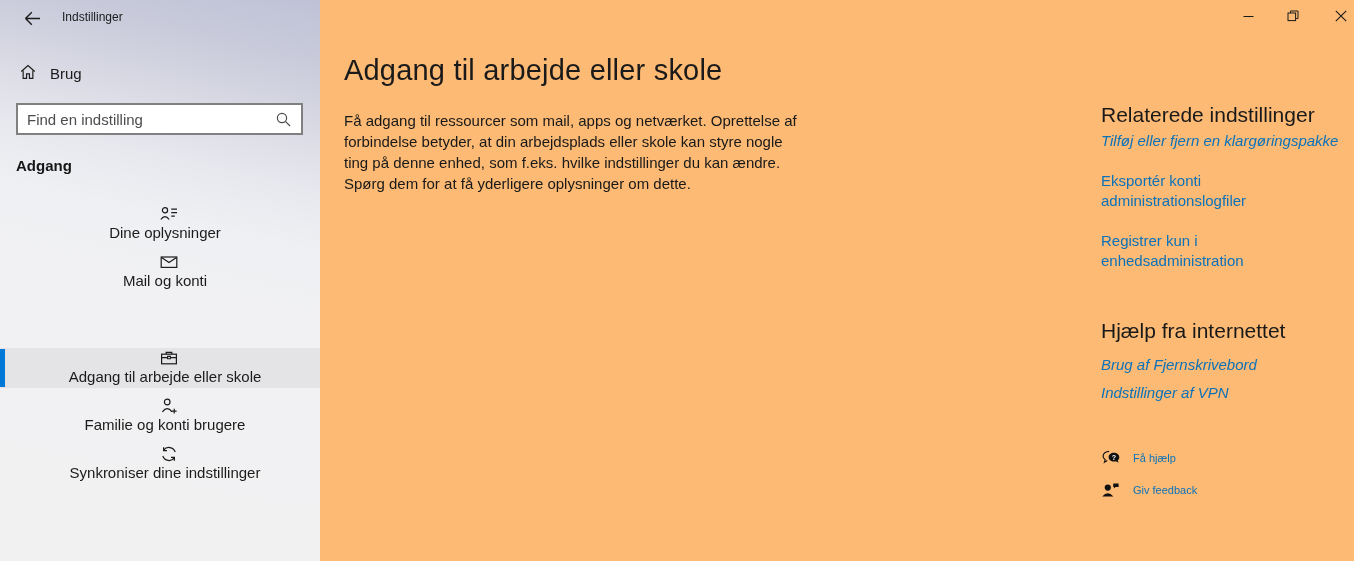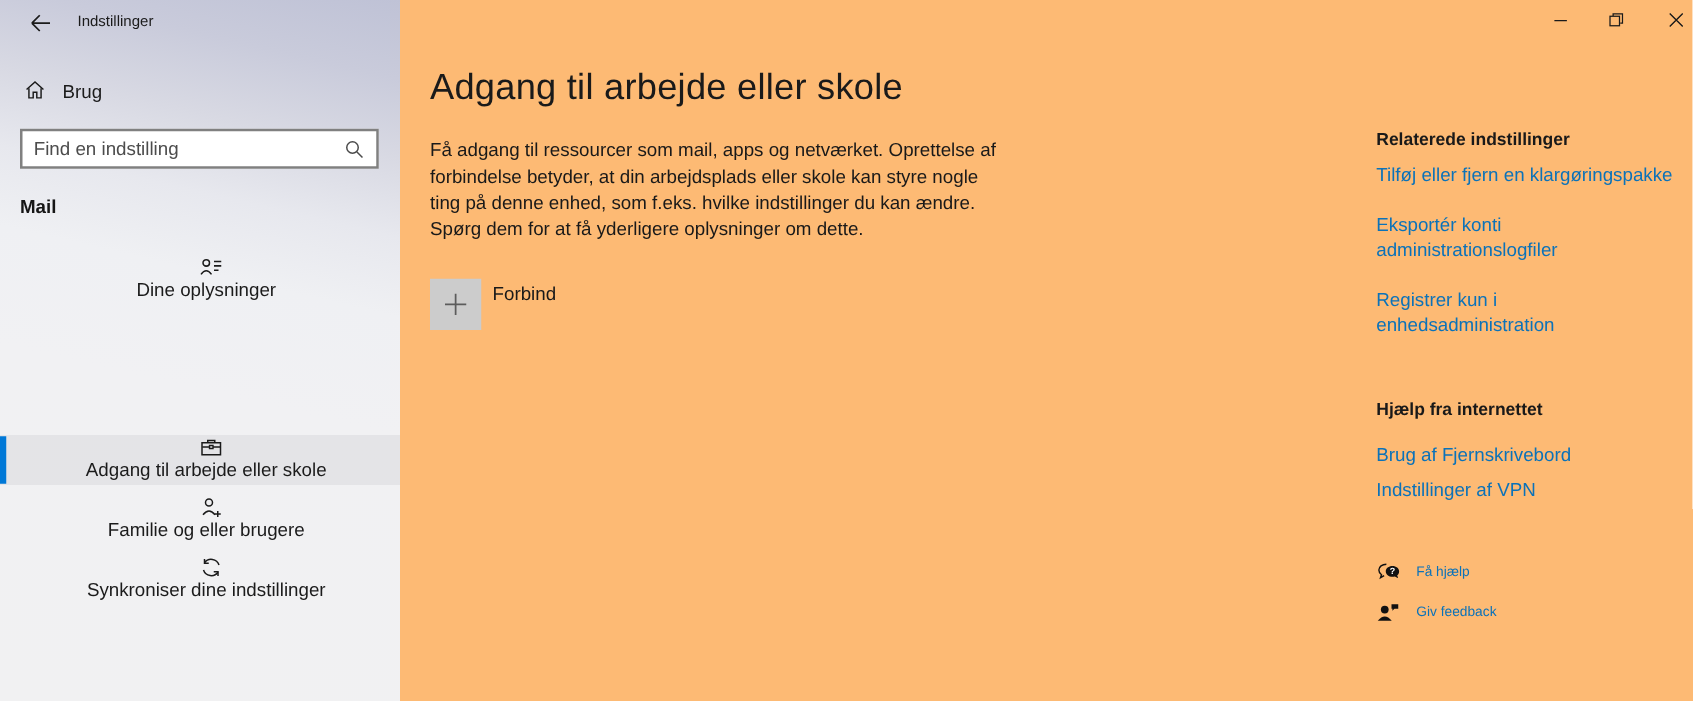--- a/index.html
+++ b/index.html
@@ -81,28 +81,28 @@
     cursor:pointer;
   }
   .plus-box {
     width:41px; height:41px; background:#cccccc;
     display:flex; align-items:center; justify-content:center;
   }
   .connect-label { margin-left:9px; margin-top:4px; font-size:15px; color:#191919; }
 
   
   .aside { position:absolute; left:1101px; top:0; width:252px; }
-  .aside h2 { font-size:14px; font-weight:bold; color:#191919; position:absolute; white-space:nowrap; }
+  .aside h2 { font-size:21px; font-weight:normal; color:#191919; position:absolute; white-space:nowrap; }
   .rel-title { top:103px; }
   .help-title { top:319px; }
   .side-link {
     position:absolute; font-size:15px; line-height:20px; text-decoration:none;
     display:block; width:240px; cursor:pointer;
   }
-  .nowrap { white-space:nowrap; width:auto; }
+  .nowrap { white-space:nowrap; width:auto;font-style:italic; }
   .lk0{top:131px}.lk1{top:171px}.lk2{top:231px}.lk3{top:355px}.lk4{top:383px}
   .icon-link {
     position:absolute; display:flex; align-items:center; cursor:pointer;
   }
   .il0{top:448px; left:0;} .il1{top:480px; left:0;}
   .icon-link .lbl { margin-left:12px; font-size:11px; text-decoration:none; }
   .icon-slot { width:20px; height:20px; display:flex; }
 
   svg { display:block; }
 </style>
@@ -135,34 +135,44 @@
     <div class="search-box">
       <input type="text" placeholder="Find en indstilling" style="">
       <span class="search-glyph">
         <svg width="17" height="17" viewBox="0 0 17 17">
           <circle cx="7" cy="7" r="4.6" stroke="#4c4c4c" stroke-width="1.2" fill="none"></circle>
           <path d="M10.4 10.4 L15 15" stroke="#4c4c4c" stroke-width="1.2"></path>
         </svg>
       </span>
     </div>
 
-    <div class="section-title">Mail</div>
+    <div class="section-title">Adgang</div>
 
     <div class="nav-item ni0">
 
       <span class="nav-icon">
         <svg width="20" height="20" viewBox="0 0 20 20">
           <circle cx="6" cy="6.3" r="2.6" stroke="#1b1b1b" stroke-width="1.2" fill="none"></circle>
           <path d="M1.8 15.5 Q6 9.8 10.2 15.5" stroke="#1b1b1b" stroke-width="1.2" fill="none"></path>
           <path d="M12.2 5.2 H18 M12.2 8.7 H18 M12.2 12.2 H15.8" stroke="#1b1b1b" stroke-width="1.2" fill="none"></path>
         </svg>
       </span>
       <span class="nav-label">Dine oplysninger</span>
     </div>
 
+    <div class="nav-item ni1">
+
+      <span class="nav-icon">
+        <svg width="20" height="20" viewBox="0 0 20 20">
+          <rect x="2.2" y="5" width="15.6" height="10.4" stroke="#1b1b1b" stroke-width="1.2" fill="none"></rect>
+          <path d="M2.5 5.4 L10 10.6 L17.5 5.4" stroke="#1b1b1b" stroke-width="1.2" fill="none"></path>
+        </svg>
+      </span>
+      <span class="nav-label">Mail og konti</span>
+    </div>
 
 
     <div class="nav-item ni3 selected">
       <span class="nav-accent" style="background: rgb(0, 120, 215);"></span>
       <span class="nav-icon">
         <svg width="20" height="20" viewBox="0 0 20 20">
           <rect x="2.6" y="6.2" width="14.8" height="9.6" stroke="#1b1b1b" stroke-width="1.2" fill="none"></rect>
           <path d="M7.2 6 V4.4 H12.8 V6" stroke="#1b1b1b" stroke-width="1.2" fill="none"></path>
           <path d="M2.8 9.6 H8.6 M11.4 9.6 H17.2 M8.6 8.4 H11.4 V10.8 H8.6 Z" stroke="#1b1b1b" stroke-width="1.1" fill="none"></path>
         </svg>
@@ -172,21 +182,21 @@
 
     <div class="nav-item ni4">
 
       <span class="nav-icon">
         <svg width="20" height="20" viewBox="0 0 20 20">
           <circle cx="8.2" cy="6" r="2.8" stroke="#1b1b1b" stroke-width="1.2" fill="none"></circle>
           <path d="M3.4 15.8 Q8.2 9.6 13 15.8" stroke="#1b1b1b" stroke-width="1.2" fill="none"></path>
           <path d="M15.2 12.8 V17.6 M12.8 15.2 H17.6" stroke="#1b1b1b" stroke-width="1.2" fill="none"></path>
         </svg>
       </span>
-      <span class="nav-label">Familie og eller brugere</span>
+      <span class="nav-label">Familie og konti brugere</span>
     </div>
 
     <div class="nav-item ni5">
 
       <span class="nav-icon">
         <svg width="20" height="20" viewBox="0 0 20 20">
           <path d="M16.2 8 A6.6 6.6 0 0 0 4.6 6.2" stroke="#1b1b1b" stroke-width="1.2" fill="none"></path>
           <path d="M4.6 3.2 V6.6 H8" stroke="#1b1b1b" stroke-width="1.2" fill="none"></path>
           <path d="M3.8 12 A6.6 6.6 0 0 0 15.4 13.8" stroke="#1b1b1b" stroke-width="1.2" fill="none"></path>
           <path d="M15.4 16.8 V13.4 H12" stroke="#1b1b1b" stroke-width="1.2" fill="none"></path>
@@ -215,28 +225,20 @@
     <span>
       <svg width="12" height="12" viewBox="0 0 12 12">
         <path d="M0.8 0.8 L11.2 11.2 M11.2 0.8 L0.8 11.2" stroke="#1a1a1a" stroke-width="1.1"></path>
       </svg>
     </span>
   </button>
 
   <h1 class="page-title">Adgang til arbejde eller skole</h1>
   <p class="page-desc">Få adgang til ressourcer som mail, apps og netværket. Oprettelse af forbindelse betyder, at din arbejdsplads eller skole kan styre nogle ting på denne enhed, som f.eks. hvilke indstillinger du kan ændre. Spørg dem for at få yderligere oplysninger om dette.</p>
 
-  <div class="connect-row">
-    <div class="plus-box">
-      <svg width="19" height="19" viewBox="0 0 19 19">
-        <path d="M9.5 1 V18 M1 9.5 H18" stroke="#5c5c5c" stroke-width="1.4"></path>
-      </svg>
-    </div>
-    <span class="connect-label">Forbind</span>
-  </div>
 
   <div class="aside">
     <h2 class="rel-title">Relaterede indstillinger</h2>
     <a class="side-link link-color nowrap lk0" style="color: rgb(11, 114, 185);">Tilføj eller fjern en klargøringspakke</a>
     <a class="side-link link-color lk1" style="color: rgb(11, 114, 185);">Eksportér konti administrationslogfiler</a>
     <a class="side-link link-color lk2" style="color: rgb(11, 114, 185);">Registrer kun i enhedsadministration</a>
 
     <h2 class="help-title">Hjælp fra internettet</h2>
     <a class="side-link link-color nowrap lk3" style="color: rgb(11, 114, 185);">Brug af Fjernskrivebord</a>
     <a class="side-link link-color nowrap lk4" style="color: rgb(11, 114, 185);">Indstillinger af VPN</a>

